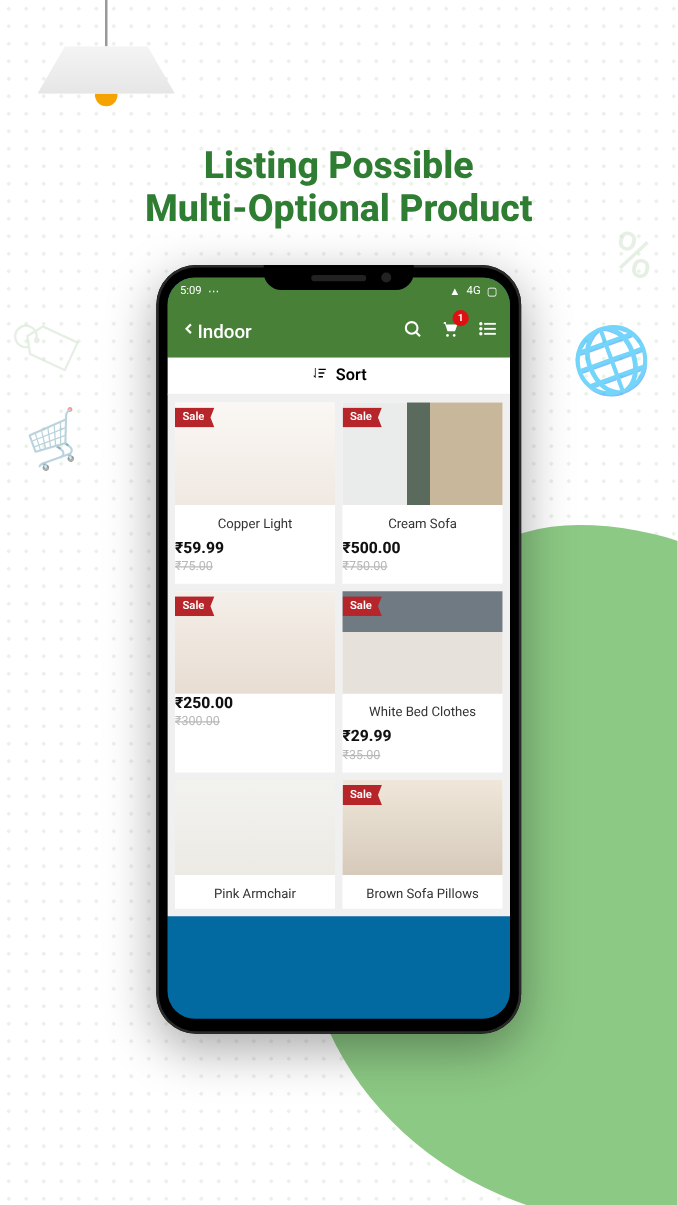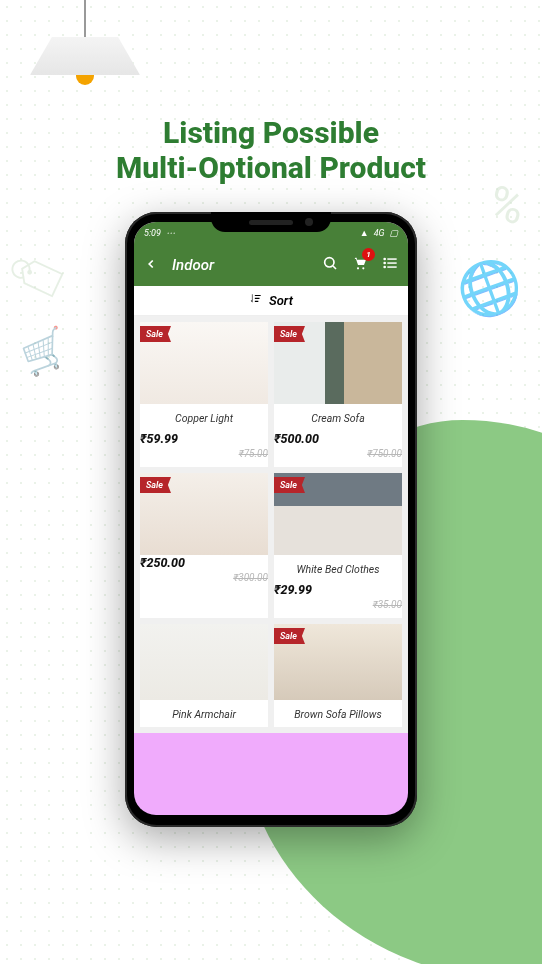--- a/index.html
+++ b/index.html
@@ -69,25 +69,24 @@
     top: 212px; left: 50%; transform: translateX(-50%);
     width: 292px; height: 615px;
     background: #000;
     border-radius: 32px;
     padding: 10px 9px 12px;
     box-shadow: 0 12px 40px rgba(0,0,0,.35), inset 0 0 0 2px #2a2a2a;
     z-index: 5;
   }
   .screen {
     width: 100%; height: 100%;
-    background: #f0abfc;
+    background: #0369a1;
     border-radius: 22px;
     overflow: hidden;
     position: relative;
-    font-style: italic;
   }
   .notch {
     position: absolute; top: 0; left: 50%; transform: translateX(-50%);
     width: 120px; height: 20px;
     background: #000;
     border-radius: 0 0 14px 14px;
     z-index: 50;
     display:flex; align-items:center; justify-content:center; gap:18px;
   }
   .notch::before {
@@ -105,21 +104,20 @@
     display:flex; align-items:center; justify-content:space-between;
     padding: 0 10px;
   }
   .statusbar .left, .statusbar .right { display:flex; gap:5px; align-items:center;}
   .appbar {
     height: 42px;
     background: #488038;
     color:#fff;
     display:flex; align-items:center;
     padding: 0 10px;
-    gap: 14px;
   }
   .appbar .back { font-size:18px; line-height:1; }
   .appbar .title { font-size:15px; font-weight:500; flex:1; }
   .appbar .actions { display:flex; gap:14px; align-items:center; }
   .appbar .icn { font-size:15px; position:relative; }
   .cart-badge {
     position:absolute; top:-7px; right:-7px;
     background:#d11; color:#fff;
     width:13px;height:13px;border-radius:50%;
     font-size:8px; display:flex;align-items:center;justify-content:center;
@@ -159,21 +157,21 @@
     clip-path: polygon(0 0, 100% 0, 90% 50%, 100% 100%, 0 100%);
   }
   .pname {
     font-size:10.5px; text-align:center; color:#333;
     padding:8px 4px 6px;
   }
   .price {
     font-size:12.5px; font-weight:800; color:#111;
   }
   .oldprice {
-    font-size:10px; text-align:right; color:#b8b8b8;
+    font-size:10px; text-align:left; color:#b8b8b8;
     text-decoration: line-through;
     padding-bottom:8px; padding-top:2px;
   }
   
   .th1{background:linear-gradient(#faf7f4,#f0e9e2);}
   .th2{background:linear-gradient(to right,#e9eceb 40%,#5a6b5e 40%,#5a6b5e 55%,#c9b79b 55%);}
   .th3{background:linear-gradient(#f4efe9,#e8ddd2);}
   .th4{background:linear-gradient(to bottom,#6f7a83 40%,#e6e1db 40%);}
   .th5{background:linear-gradient(#f2f2ef,#eceae4);}
   .th6{background:linear-gradient(#efe7da,#d6caba);}

